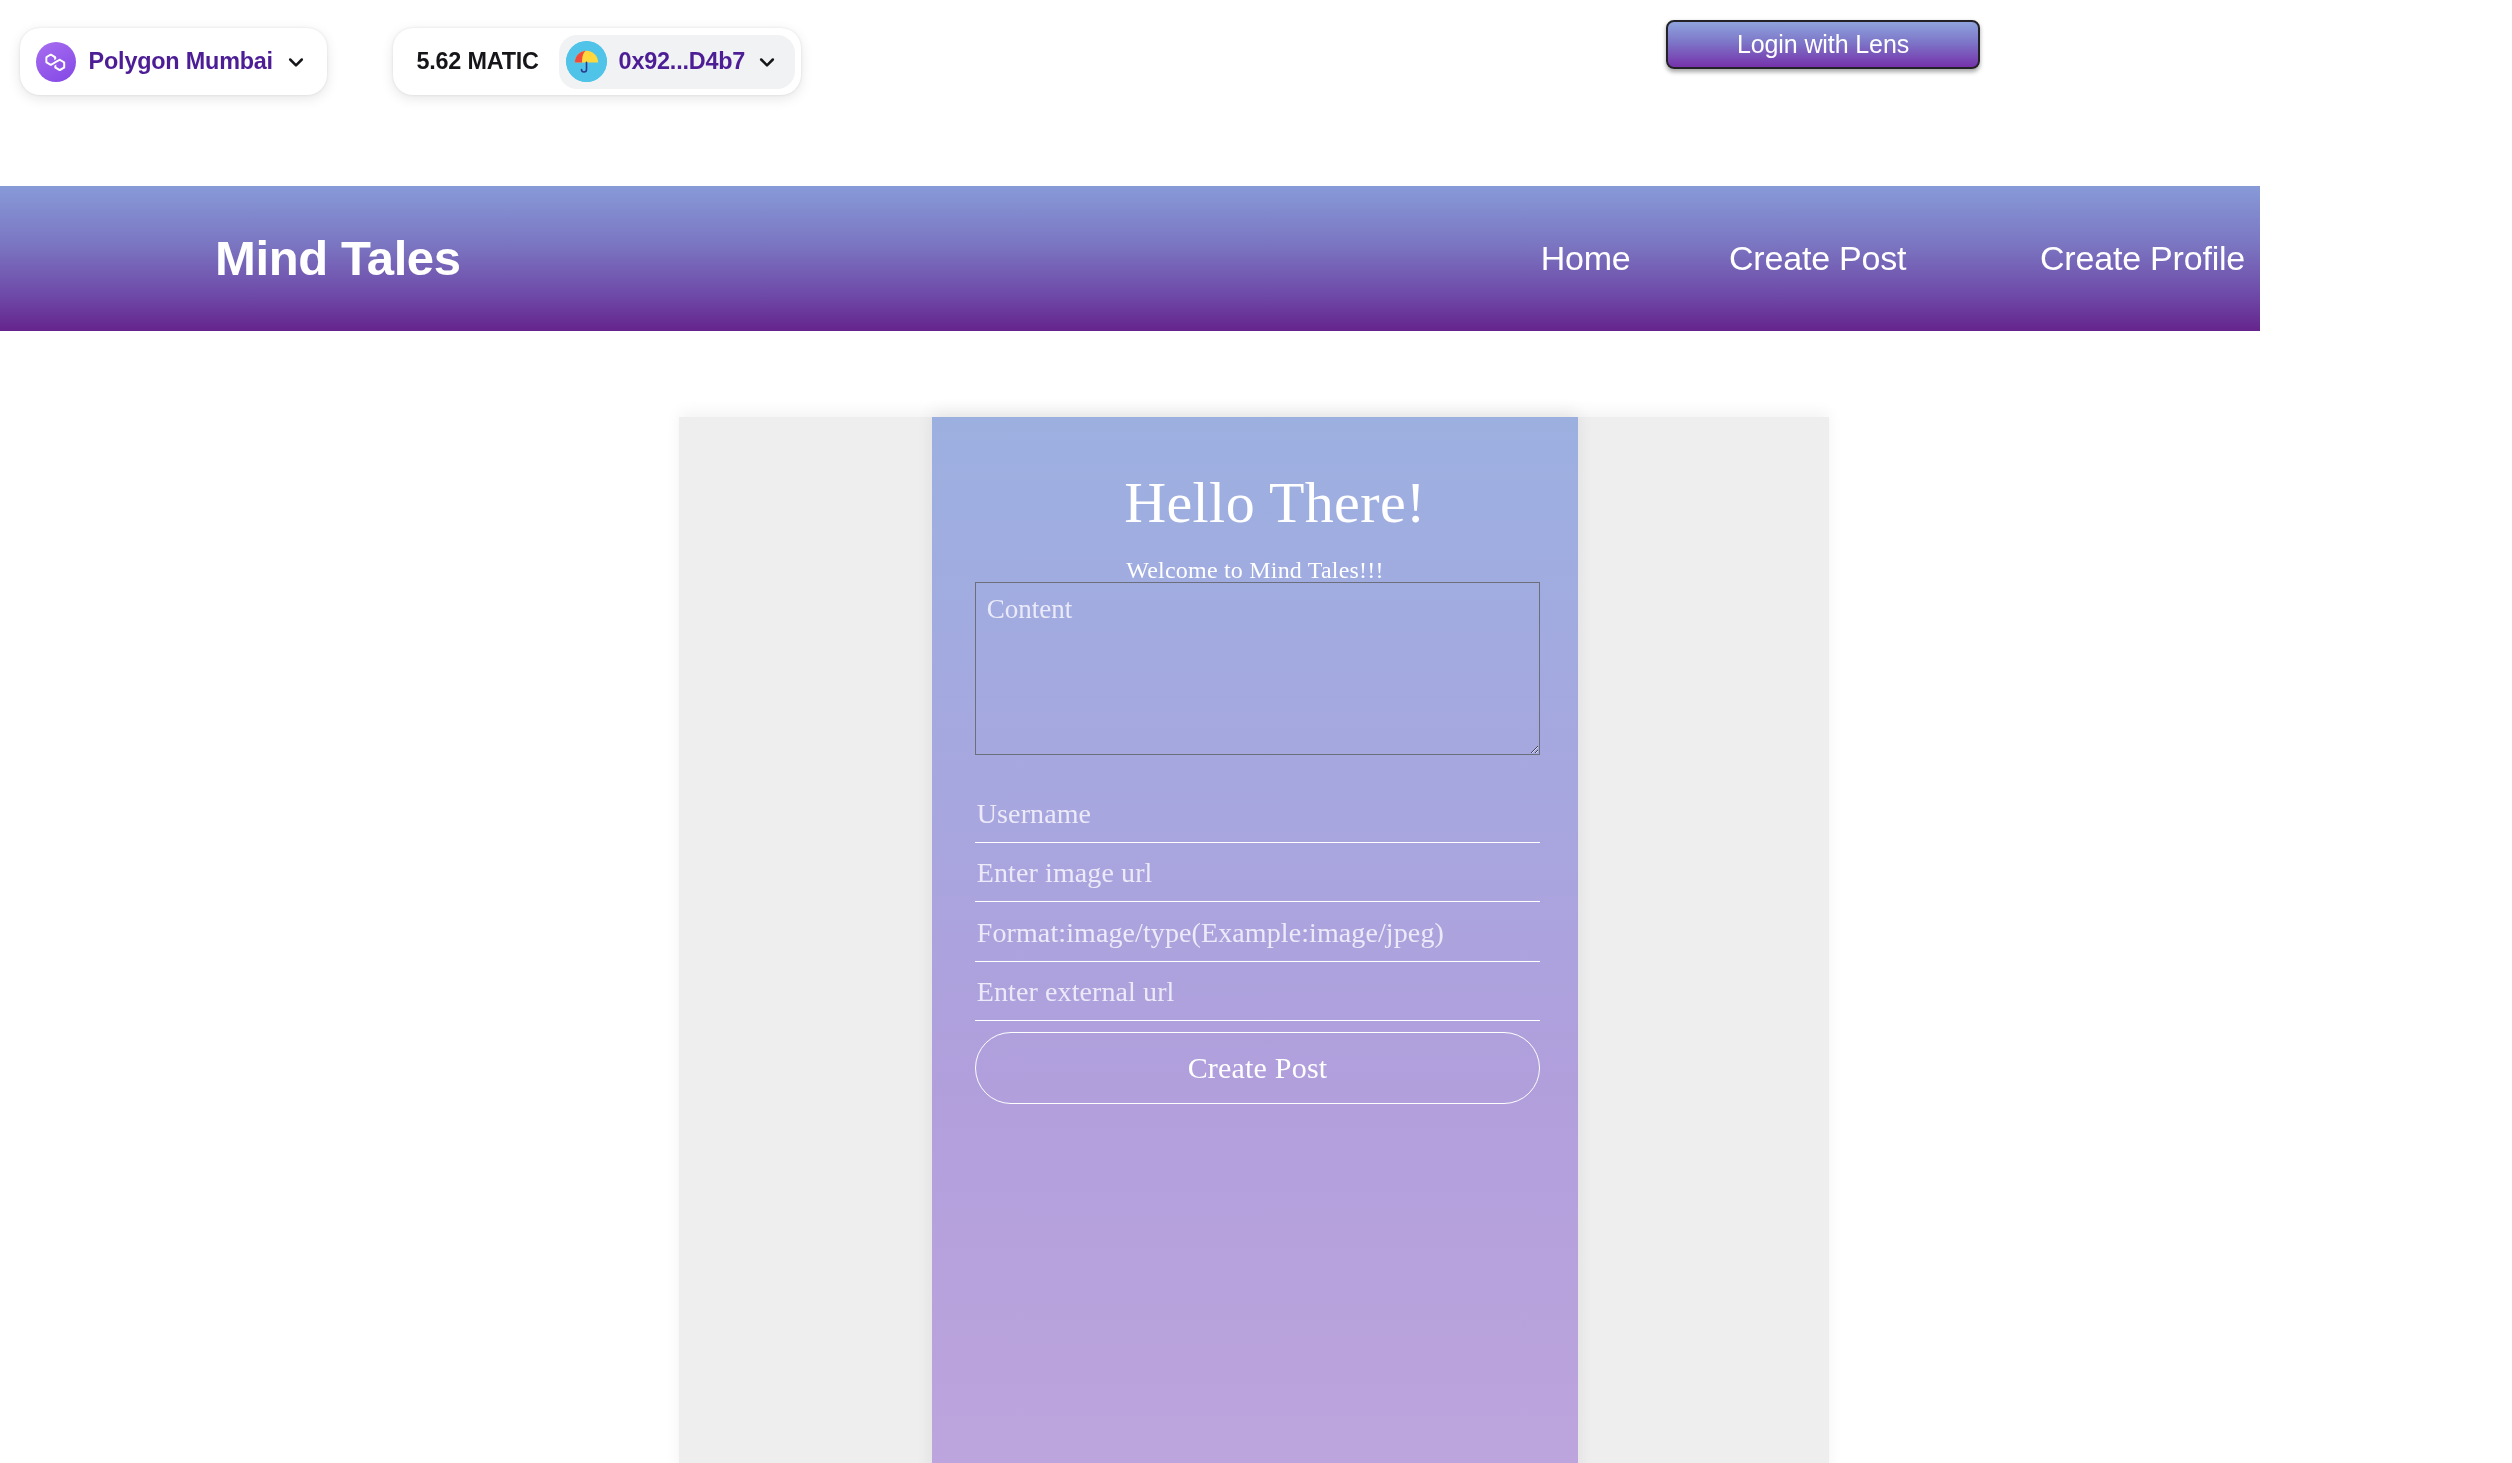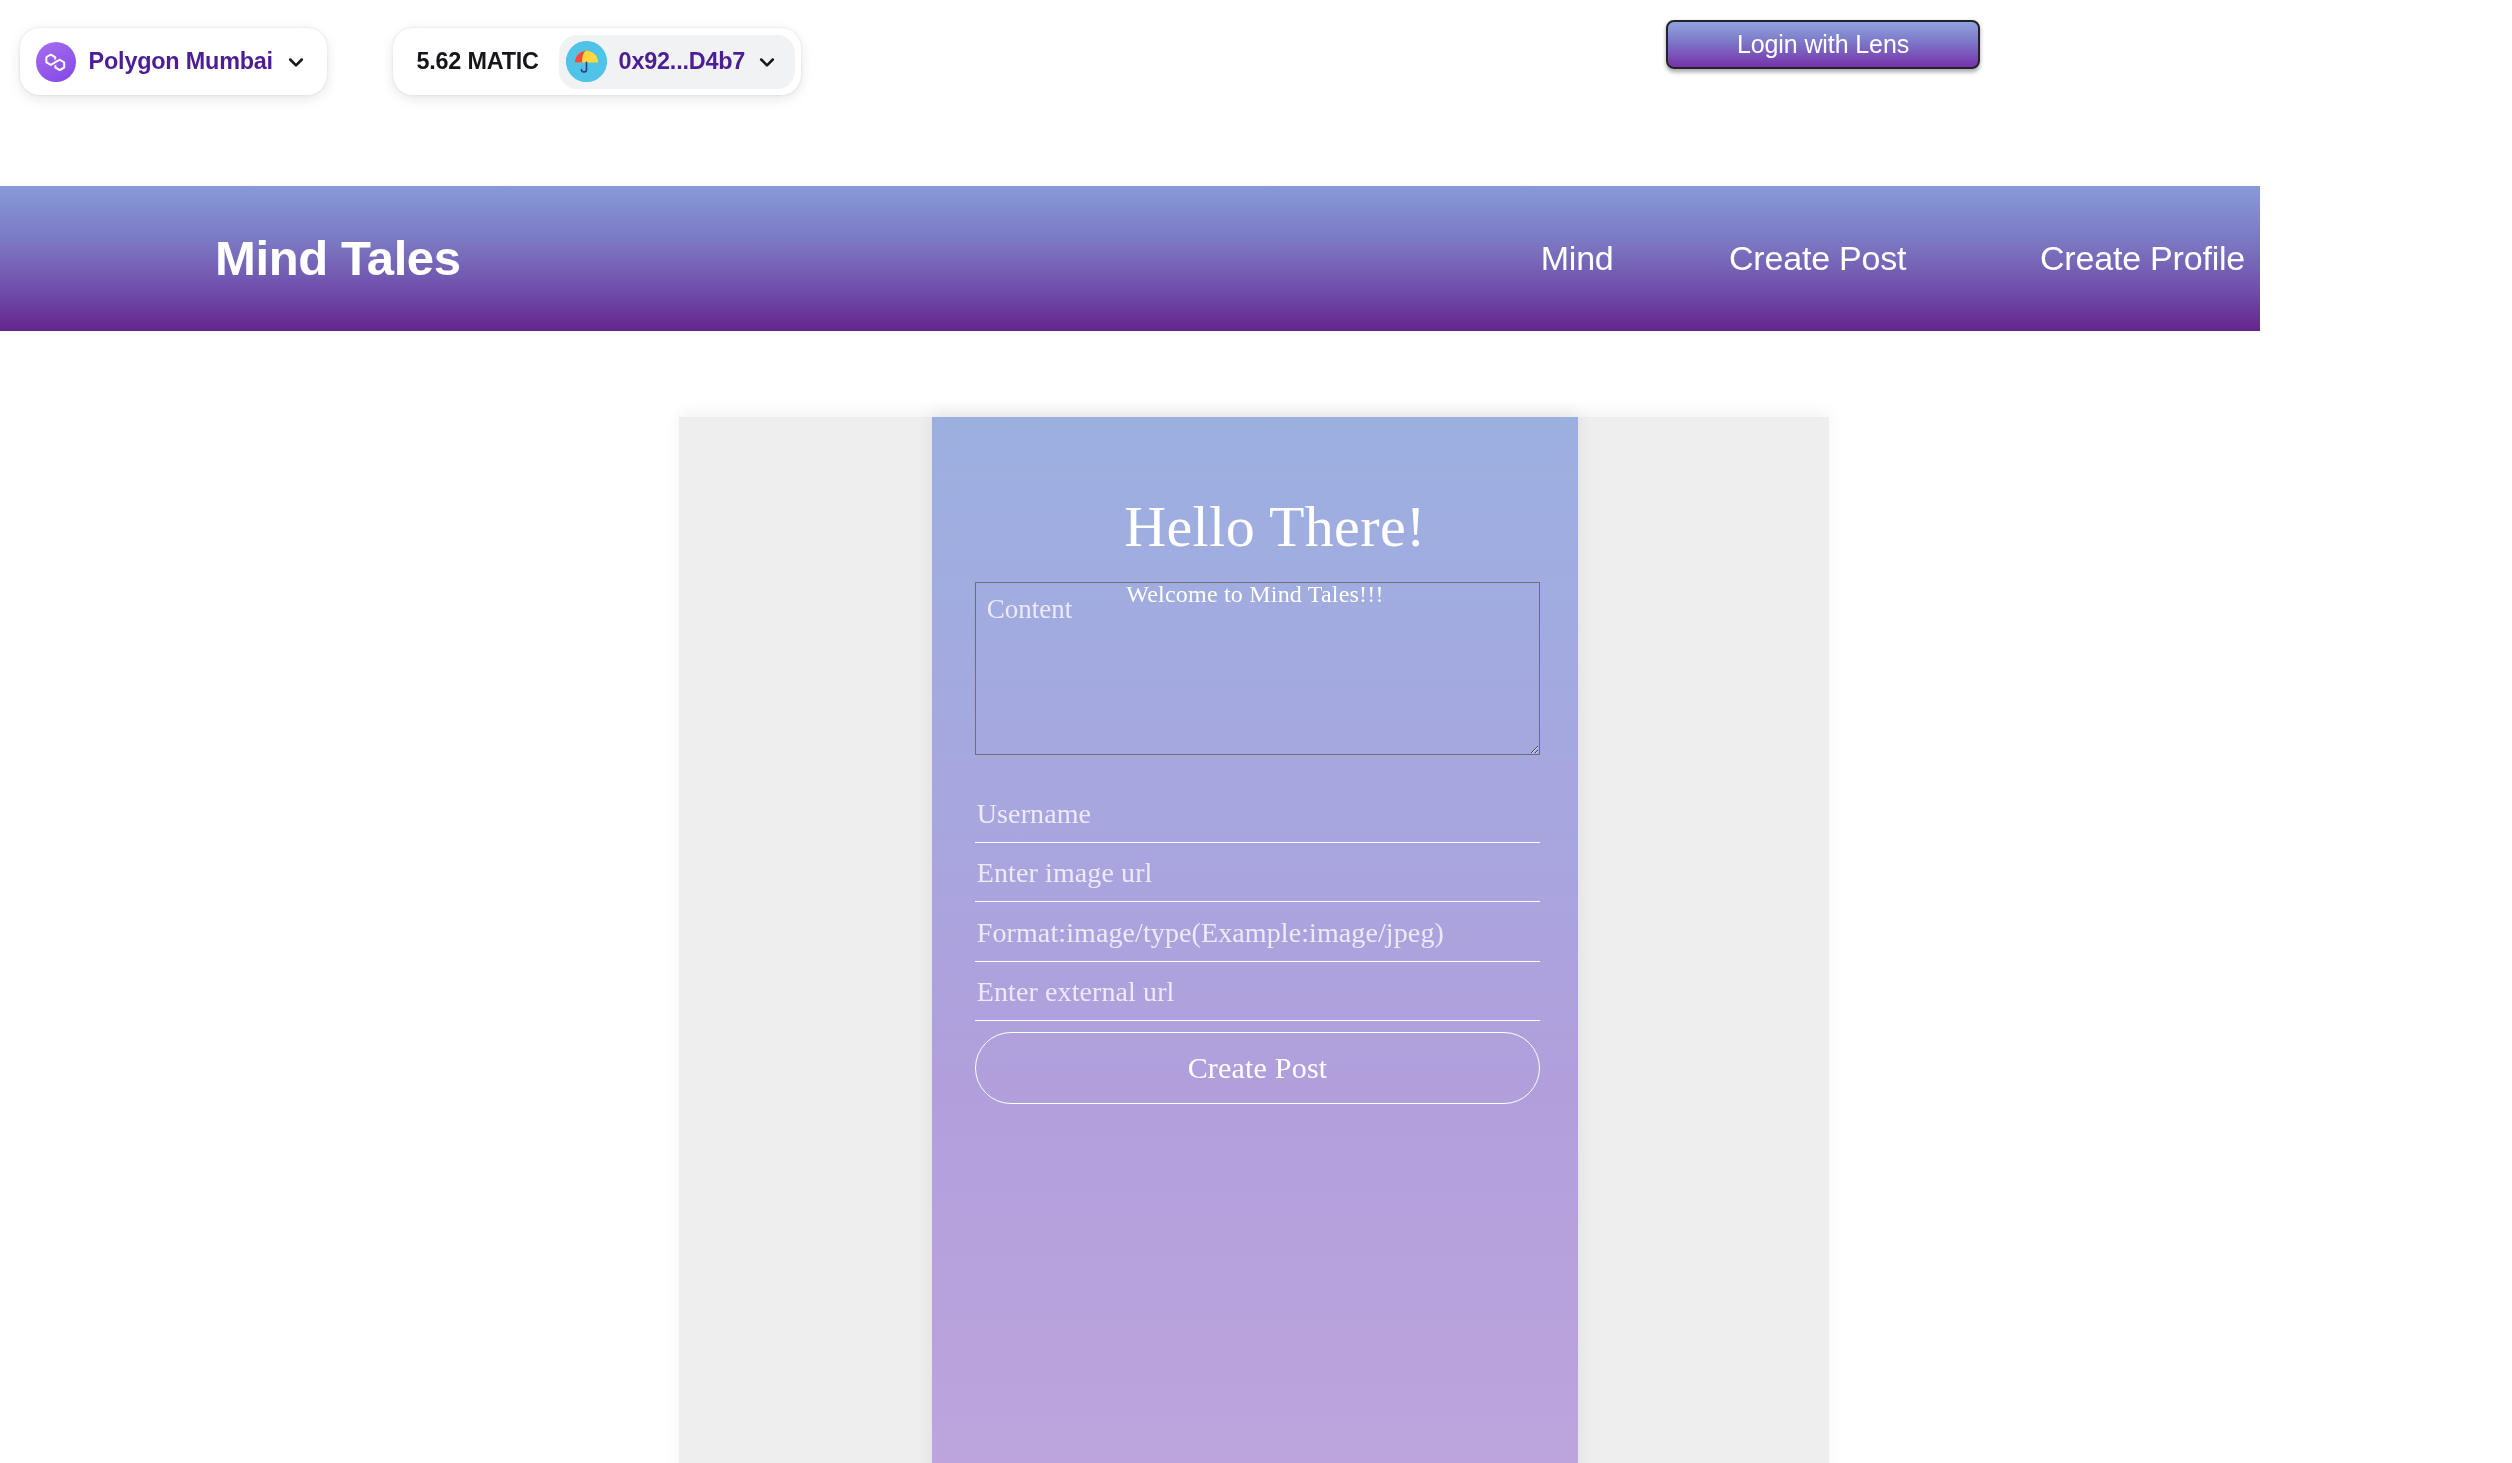--- a/index.html
+++ b/index.html
@@ -192,21 +192,21 @@
     font-family: "Liberation Serif", serif;
     color: #ffffff;
   }
 
   .card-title {
     text-align: center;
     font-family: "Liberation Serif", serif;
     font-size: 58px;
     font-weight: 400;
     color: #ffffff;
-    margin-top: 78px;
+    margin-top: 54px;
     line-height: 1.1;
     letter-spacing: 0.4px;
     padding-left: 40px;
   }
 
   .card-subtitle {
     text-align: center;
     font-family: "Liberation Serif", serif;
     font-size: 24px;
     color: #ffffff;
@@ -318,21 +318,21 @@
       </span>
     </span>
   </div>
 
   <button class="login-btn">Login with Lens</button>
 </div>
 
 <div class="navbar">
   <div class="brand">Mind Tales</div>
   <div class="nav-links">
-    <a class="nav-link home">Mind</a>
+    <a class="nav-link home">Home</a>
     <a class="nav-link post">Create Post</a>
     <a class="nav-link profile">Create Profile</a>
   </div>
 </div>
 
 <div class="page-body">
 
   <div class="outer-panel"></div>
 
   <div class="form-card">

